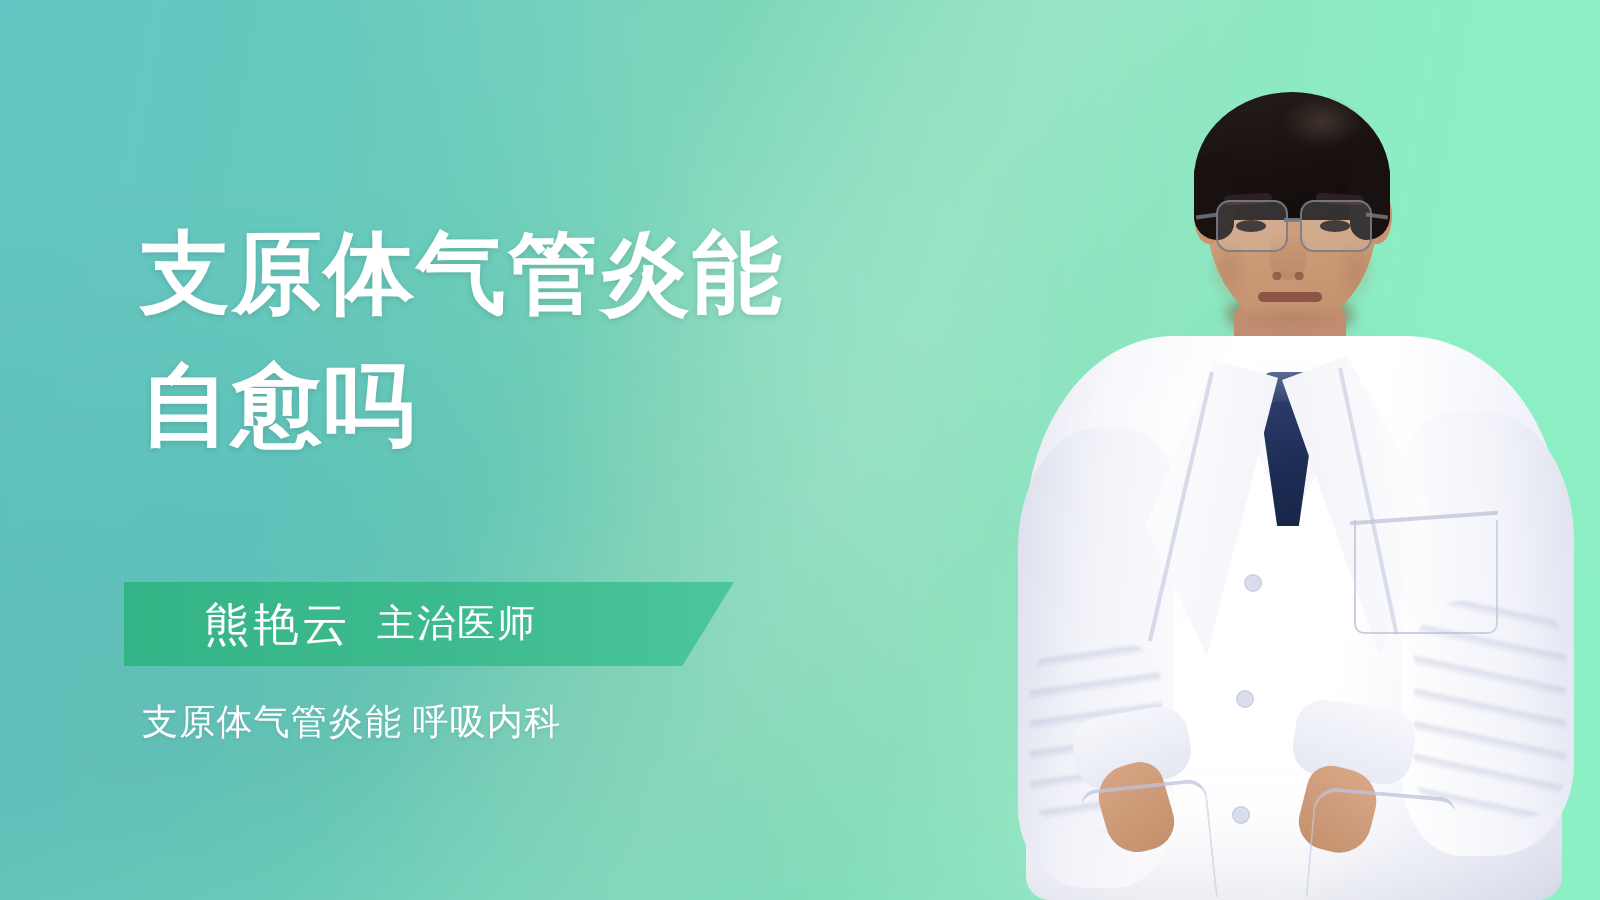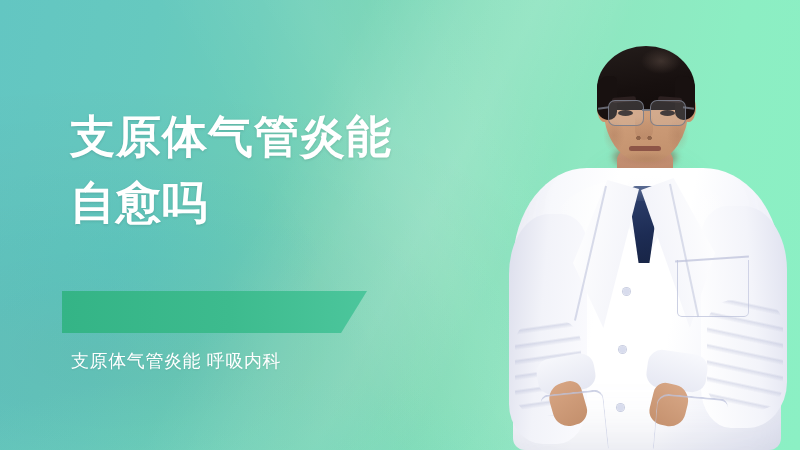--- a/index.html
+++ b/index.html
@@ -6,21 +6,21 @@
     margin: 0;
     padding: 0;
     background: #ffffff;
   }
 
   #card {
     position: relative;
     width: 800px;
     height: 450px;
     overflow: hidden;
-    font-family: Liberation Sans, sans-serif;
+    font-family: Liberation Serif, serif;
     -webkit-font-smoothing: antialiased;
   }
 
   
   .bg-base {
     position: absolute;
     inset: 0;
     background: linear-gradient(100deg,
         #63c6c2 0%,
         #66c9bf 18%,
@@ -603,17 +603,21 @@
     <div class="nostrils"></div>
     <div class="mouth"></div>
     <div class="chin-shade"></div>
   </div>
 
   <div class="title">支原体气管炎能
 自愈吗</div>
 
   <div class="badge-wrap">
     <div class="badge-shape"></div>
+    <div class="badge-text">
+      <span class="badge-name">熊艳云</span>
+      <span class="badge-role">主治医师</span>
+    </div>
   </div>
 
   <div class="affil">支原体气管炎能 呼吸内科</div>
 
 </div>
 
 </body></html>

